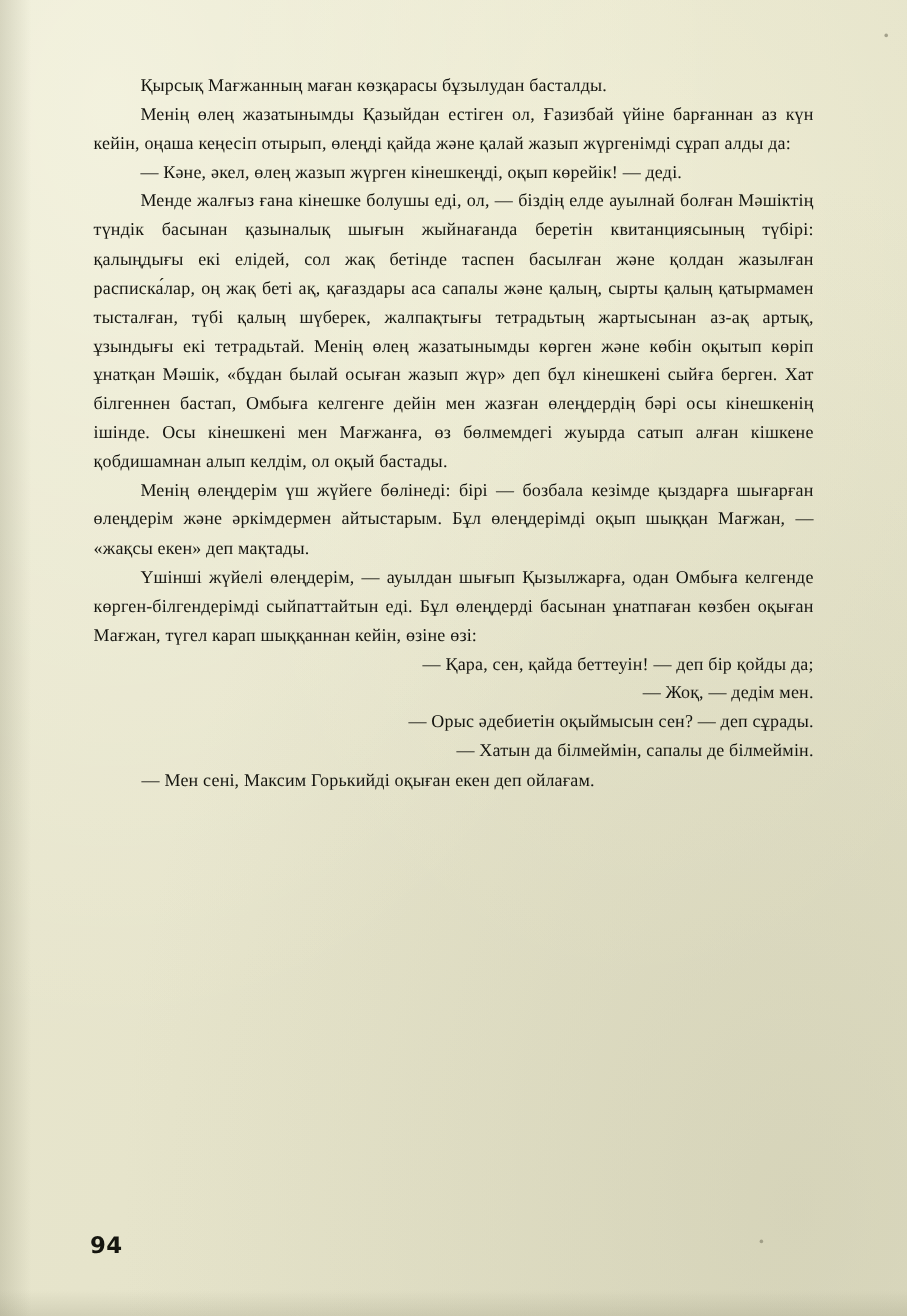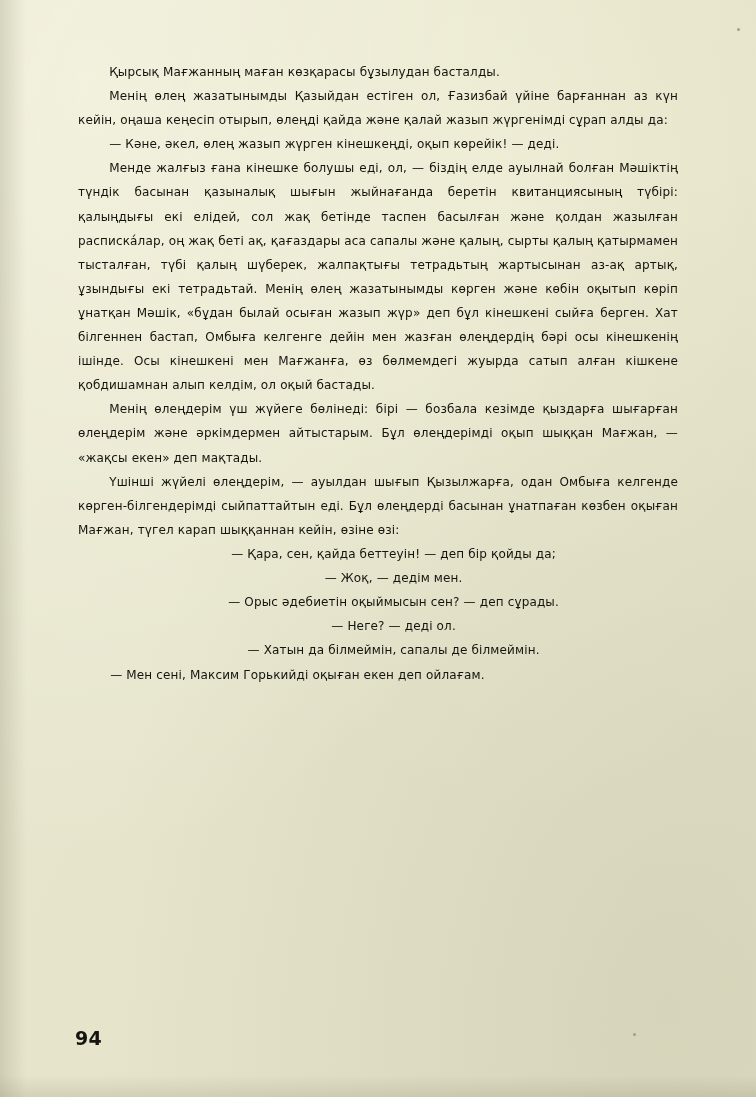--- a/index.html
+++ b/index.html
@@ -30,35 +30,36 @@
       radial-gradient(ellipse at 88% 92%, rgba(190,188,160,0.35), rgba(190,188,160,0) 60%),
       radial-gradient(ellipse at 70% 20%, rgba(255,253,230,0.30), rgba(255,253,230,0) 50%);
     pointer-events: none;
   }
   .text-column {
     position: absolute;
     left: 78px;
     top: 60px;
     width: 600px;
     color: #14140f;
-    font-size: 12px;
+    font-size: 15px;
     line-height: 24.1px;
     text-align: justify;
     text-justify: inter-word;
     letter-spacing: 0.15px;
+    font-family: Liberation Serif, serif;
   }
   .para {
     margin: 0;
     text-indent: 2.6em;
     text-align: justify;
   }
   .dialog {
     margin: 0;
     text-indent: 2.6em;
-    text-align: center;
+    text-align: right;
   }
   .dialog-last {
     margin: 1px;
     text-indent: 2.6em;
     text-align: justify;
   }
   .page-number {
     position: absolute;
     left: 75px;
     top: 1027px;
@@ -116,19 +117,18 @@
   <div class="text-column">
     <p class="para">Қырсық Мағжанның маған көзқарасы бұзылудан басталды.</p>
     <p class="para">Менің өлең жазатынымды Қазыйдан естіген ол, Ғазизбай үйіне барғаннан аз күн кейін, оңаша кеңесіп отырып, өлеңді қайда және қалай жазып жүргенімді сұрап алды да:</p>
     <p class="para">— Кәне, әкел, өлең жазып жүрген кінешкеңді, оқып көрейік! — деді.</p>
     <p class="para">Менде жалғыз ғана кінешке болушы еді, ол, — біздің елде ауылнай болған Мәшіктің түндік басынан қазыналық шығын жыйнағанда беретін квитанциясының түбірі: қалыңдығы екі елідей, сол жақ бетінде таспен басылған және қолдан жазылған расписка́лар, оң жақ беті ақ, қағаздары аса сапалы және қалың, сырты қалың қатырмамен тысталған, түбі қалың шүберек, жалпақтығы тетрадьтың жартысынан аз-ақ артық, ұзындығы екі тетрадьтай. Менің өлең жазатынымды көрген және көбін оқытып көріп ұнатқан Мәшік, «бұдан былай осыған жазып жүр» деп бұл кінешкені сыйға берген. Хат білгеннен бастап, Омбыға келгенге дейін мен жазған өлеңдердің бәрі осы кінешкенің ішінде. Осы кінешкені мен Мағжанға, өз бөлмемдегі жуырда сатып алған кішкене қобдишамнан алып келдім, ол оқый бастады.</p>
     <p class="para">Менің өлеңдерім үш жүйеге бөлінеді: бірі — бозбала кезімде қыздарға шығарған өлеңдерім және әркімдермен айтыстарым. Бұл өлеңдерімді оқып шыққан Мағжан, — «жақсы екен» деп мақтады.</p>
     <p class="para">Үшінші жүйелі өлеңдерім, — ауылдан шығып Қызылжарға, одан Омбыға келгенде көрген-білгендерімді сыйпаттайтын еді. Бұл өлеңдерді басынан ұнатпаған көзбен оқыған Мағжан, түгел карап шыққаннан кейін, өзіне өзі:</p>
     <p class="dialog">— Қара, сен, қайда беттеуін! — деп бір қойды да;</p>
     <p class="dialog">— Жоқ, — дедім мен.</p>
     <p class="dialog">— Орыс әдебиетін оқыймысын сен? — деп сұрады.</p>
-    <p class="dialog">— Неге? — деді ол.</p>
     <p class="dialog">— Хатын да білмеймін, сапалы де білмеймін.</p>
     <p class="dialog-last">— Мен сені, Максим Горькийді оқыған екен деп ойлағам.</p>
   </div>
 
   <div class="page-number">94</div>
 </div>
 
 </body></html>

